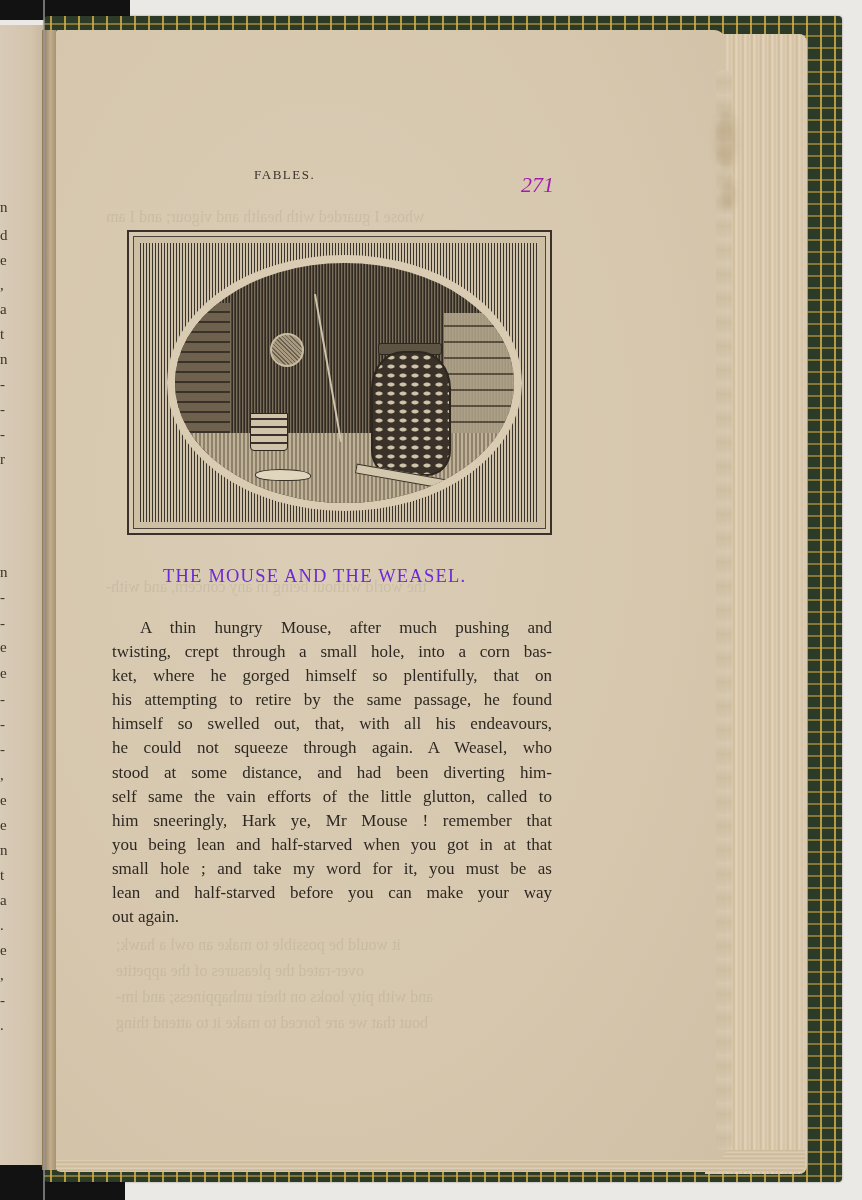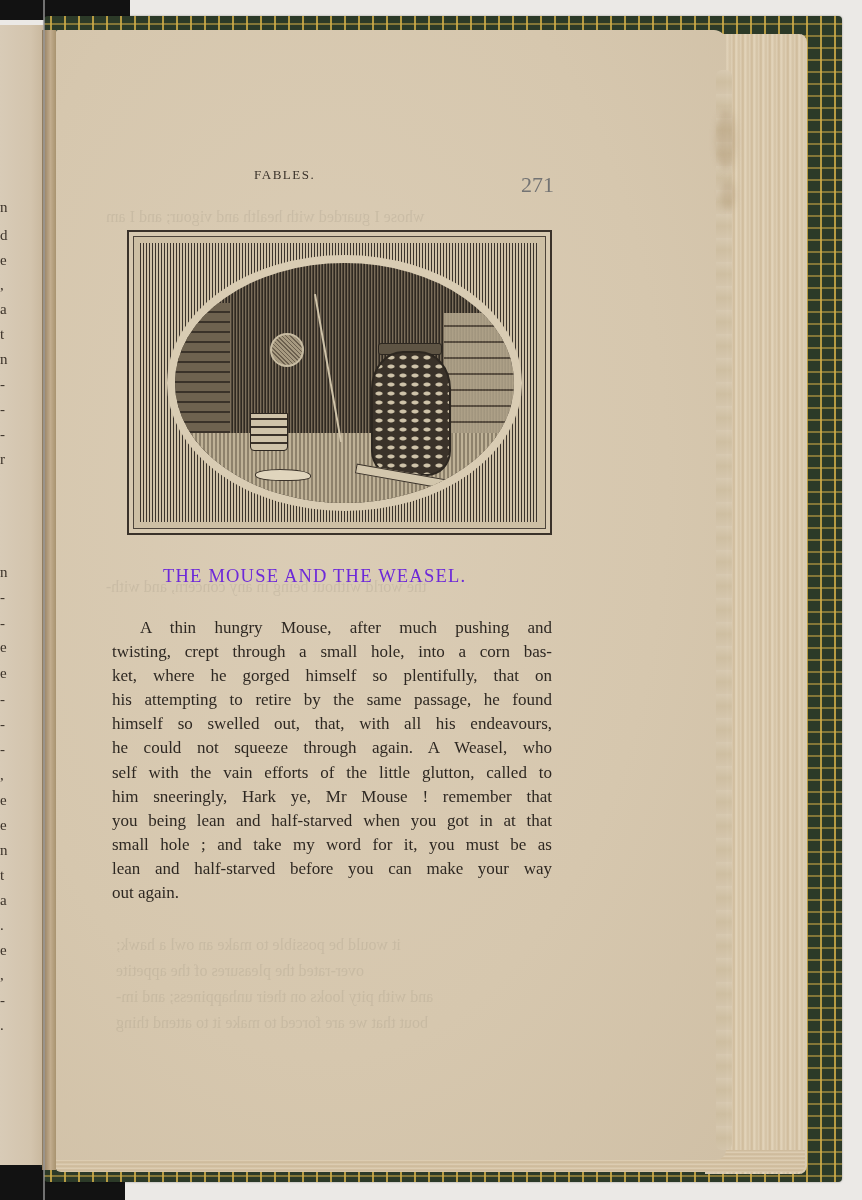--- a/index.html
+++ b/index.html
@@ -97,21 +97,21 @@
       filter: blur(3px);
     }
 
     
     .running-head {
       position: absolute; left: 254px; top: 167px; font-size: 13px;
       letter-spacing: 1.5px; color: #3b332b;
     }
     .page-number {
       position: absolute; left: 521px; top: 172px; font-size: 22px;
-      color: #737373;
+      font-style: italic; color: #a21caf;
     }
 
     
     .illustration {
       position: absolute; left: 127px; top: 230px; width: 425px; height: 305px;
       border: 2px solid #3a322a; padding: 4px;
       background: #d7c9b0;
     }
     .illustration-inner {
       position: relative; width: 100%; height: 100%;
@@ -289,19 +289,20 @@
 
 <div class="fable-title">THE MOUSE AND THE WEASEL.</div>
 
 <div class="fable-body">
   <span class="fable-line first">A thin hungry Mouse, after much pushing and</span>
   <span class="fable-line">twisting, crept through a small hole, into a corn bas-</span>
   <span class="fable-line">ket, where he gorged himself so plentifully, that on</span>
   <span class="fable-line">his attempting to retire by the same passage, he found</span>
   <span class="fable-line">himself so swelled out, that, with all his endeavours,</span>
   <span class="fable-line">he could not squeeze through again.  A Weasel, who</span>
-  <span class="fable-line">self with the vain efforts of the little glutton, called to</span>
+  <span class="fable-line">stood at some distance, and had been diverting him-</span>
+  <span class="fable-line">self same the vain efforts of the little glutton, called to</span>
   <span class="fable-line">him sneeringly, Hark ye, Mr Mouse ! remember that</span>
   <span class="fable-line">you being lean and half-starved when you got in at that</span>
   <span class="fable-line">small hole ; and take my word for it, you must be as</span>
   <span class="fable-line">lean and half-starved before you can make your way</span>
   <span class="fable-line last">out again.</span>
 </div>
 
 </body></html>

